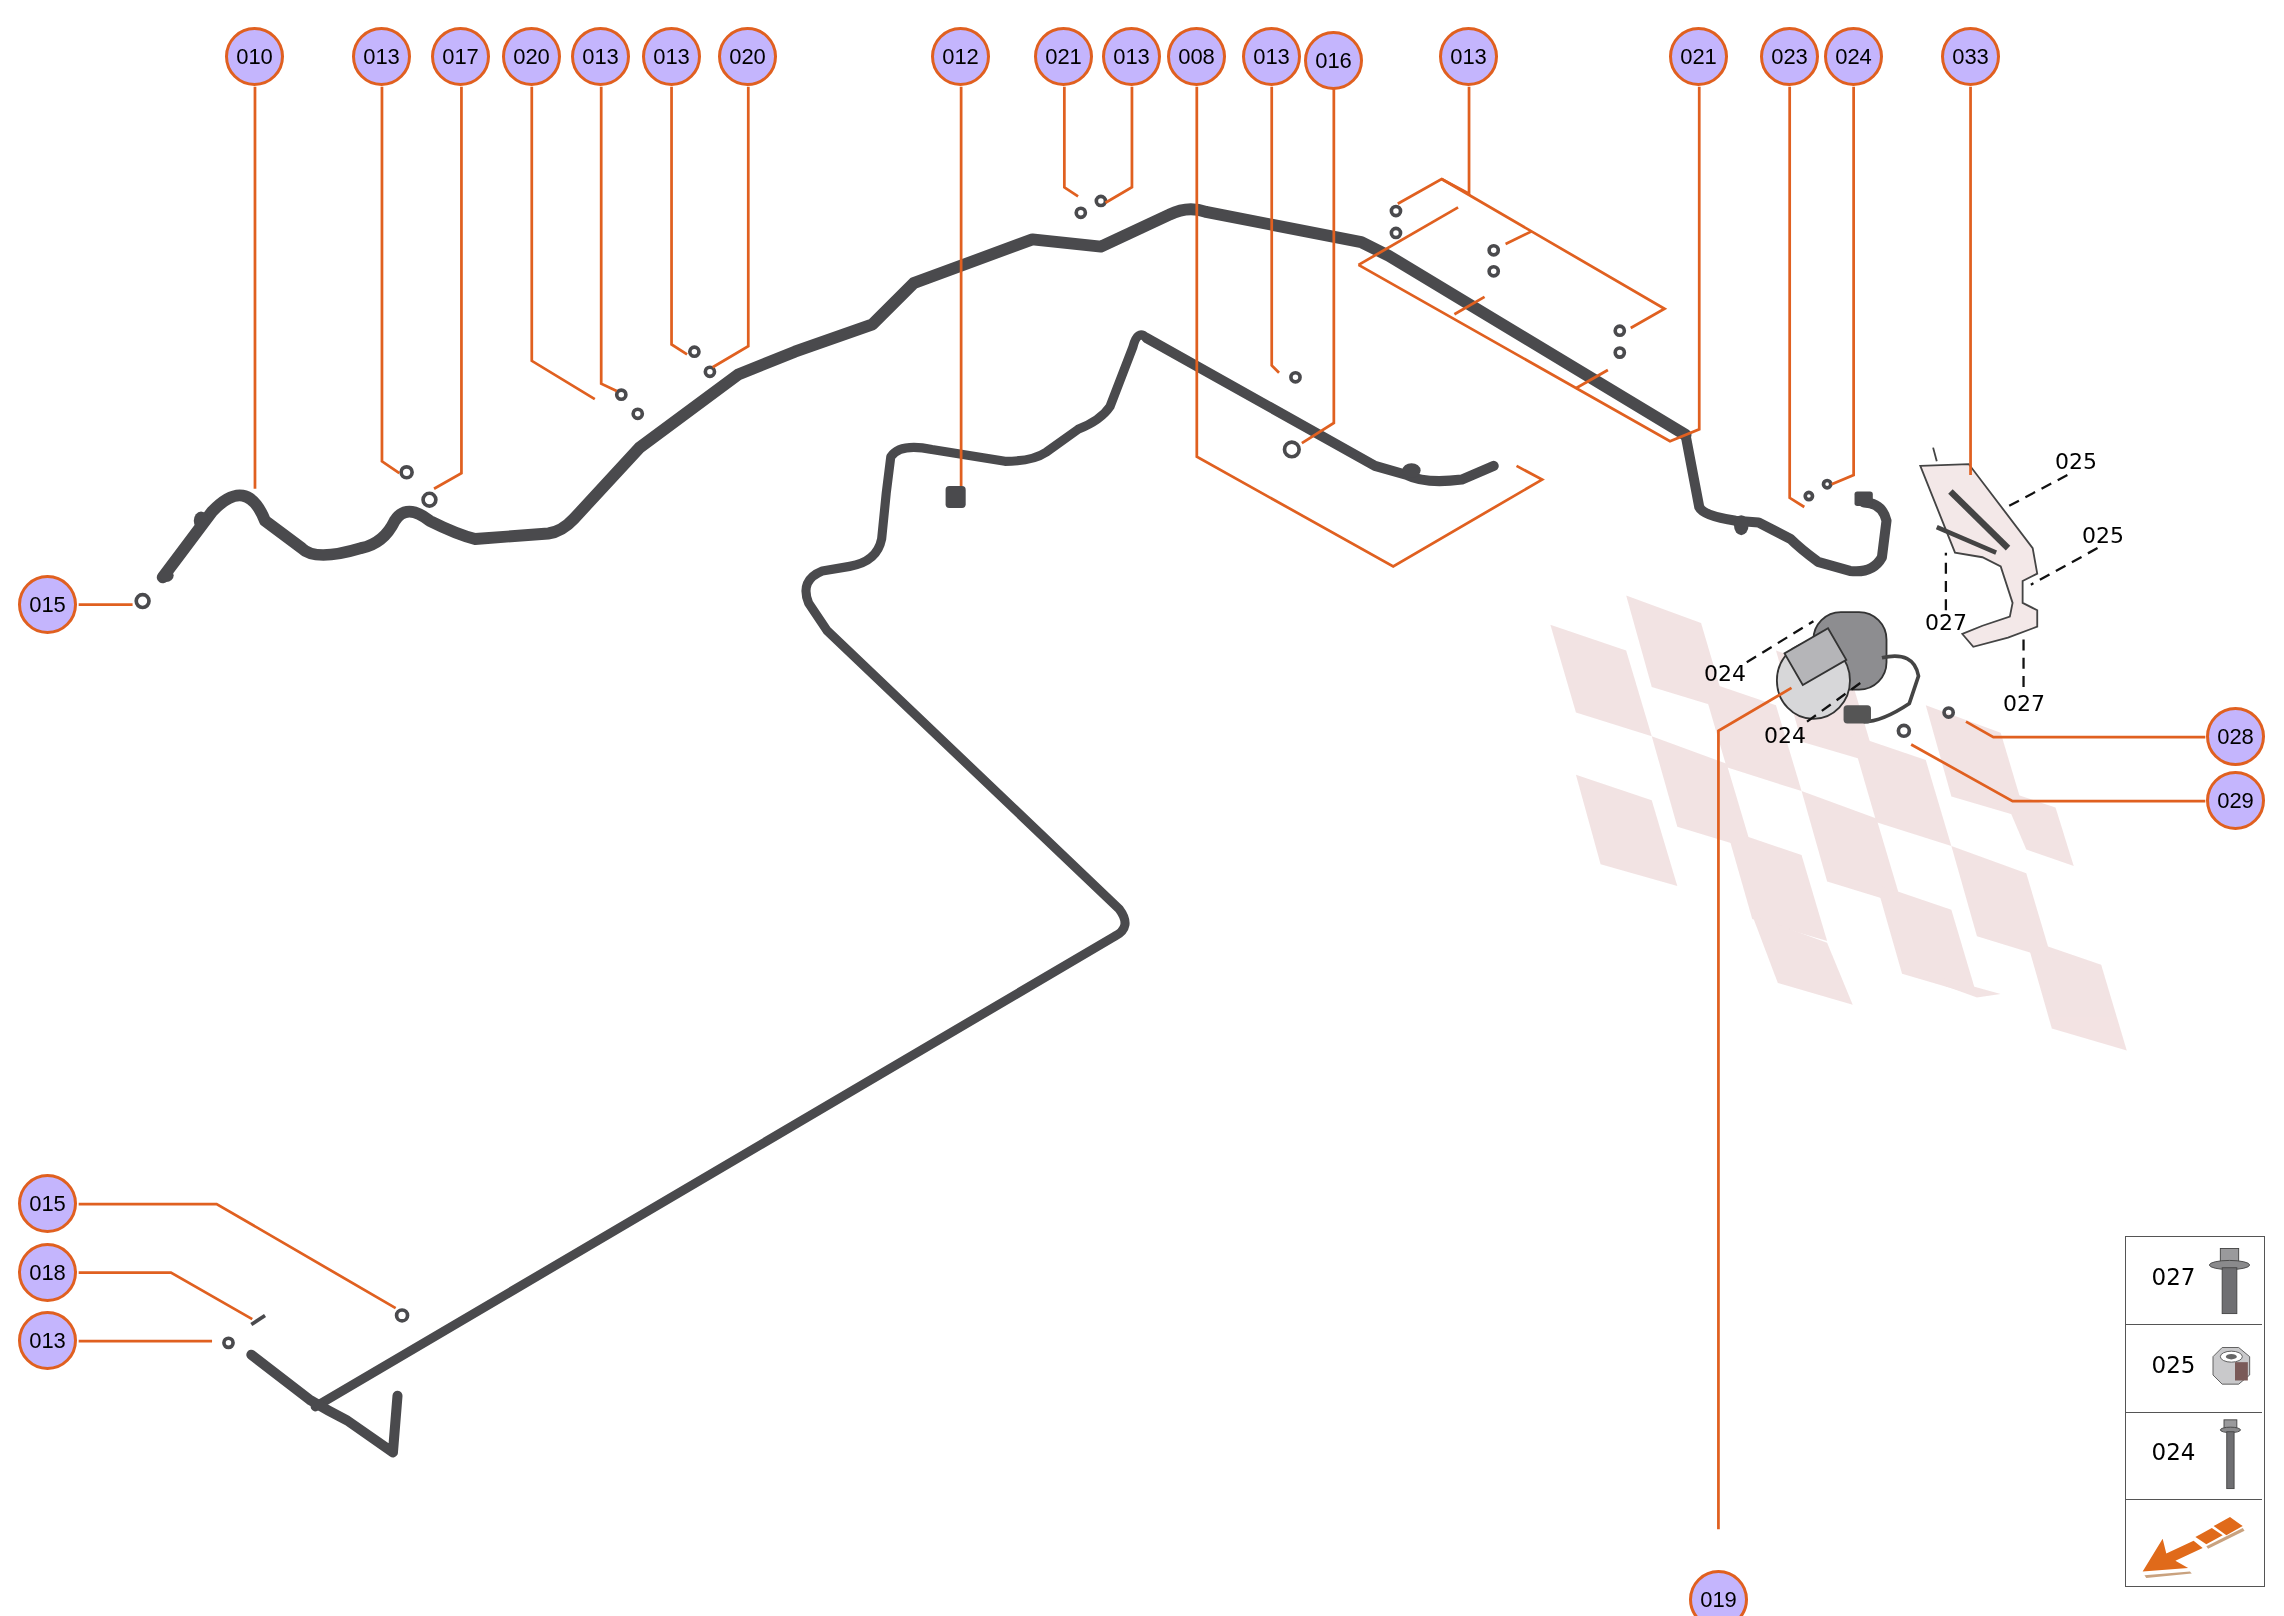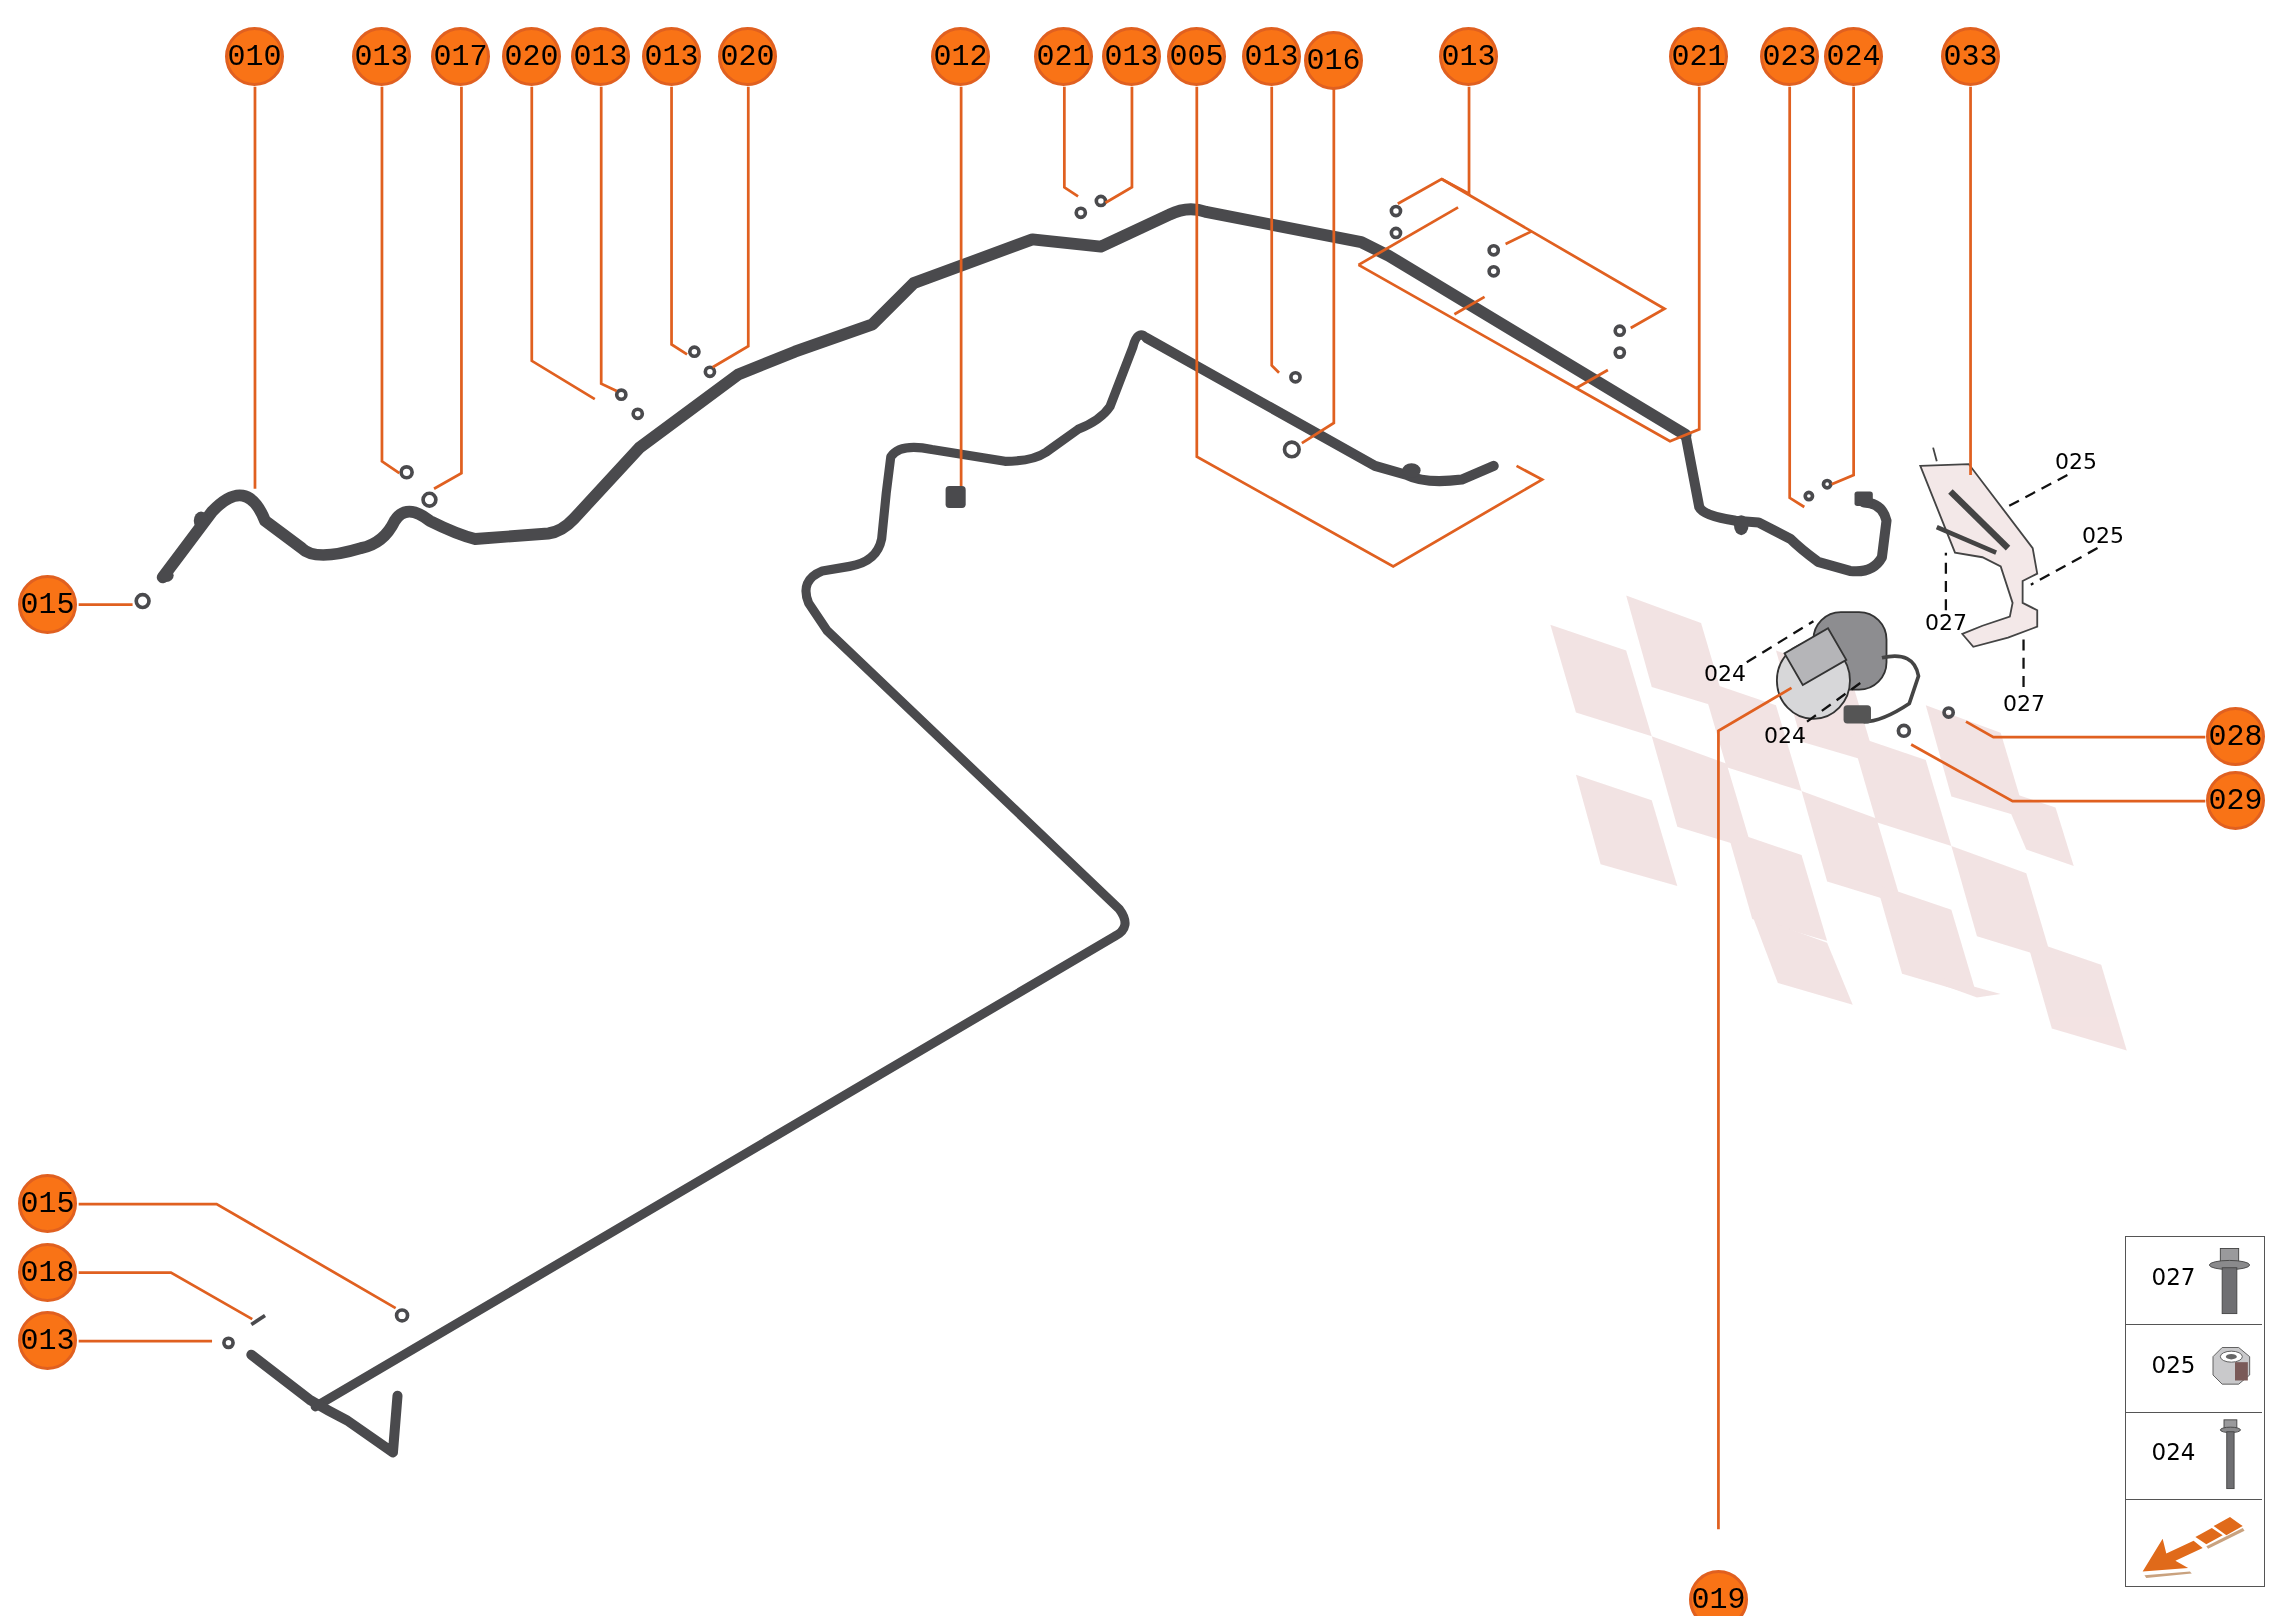--- a/index.html
+++ b/index.html
@@ -1,20 +1,20 @@
 <!DOCTYPE html>
 <html style="font-size:14.6px"><head>
 <meta charset="utf-8">
 <style>
   html, body { margin: 0; padding: 0; background: #ffffff; }
   body { width: 2284px; height: 1616px; position: relative; overflow: hidden; font-family: "DejaVu Sans", sans-serif; }
   #stage { position: absolute; left: 0; top: 0; width: 2284px; height: 1616px; }
   .wm-big { position: absolute; left: 163px; top: 576px; font-family: "Liberation Sans", sans-serif; font-weight: bold; font-size: 365px; line-height: 1; color: #f2e2e2; letter-spacing: -5.5px; }
   .wm-small { position: absolute; left: 169px; top: 923px; font-family: "Liberation Sans", sans-serif; font-weight: bold; font-size: 108px; line-height: 1; color: #f2e2e2; letter-spacing: 99px; }
-  .callout { position: absolute; width: 53px; height: 53px; border: 3.7px solid #e06020; border-radius: 50%; background: #f97316; box-sizing: content-box; display: flex; align-items: center; justify-content: center; font-family: Liberation Mono, monospace; font-size: 30px; color: #000; cursor: pointer; transform: translate(-30px, -30px); }
+  .callout { position: absolute; width: 53px; height: 53px; border: 3.7px solid #e06020; border-radius: 50%; background: #c4b5fd; box-sizing: content-box; display: flex; align-items: center; justify-content: center; font-family: Liberation Sans, sans-serif; font-size: 22px; color: #000; cursor: pointer; transform: translate(-30px, -30px); }
   .plain-label { position: absolute; font-family: "DejaVu Sans", sans-serif; font-size: 22px; color: #000; transform: translate(-50%, -50%); }
   .legend { position: absolute; left: 2125px; top: 1236px; width: 140px; height: 351px; border: 1.8px solid #555; box-sizing: border-box; background: #fff; }
   .legend-row { position: absolute; left: 0; width: 136px; height: 88px; border-bottom: 1.8px solid #555; box-sizing: border-box; }
   .legend-row:last-child { border-bottom: none; }
   .legend-num { position: absolute; left: 25.6px; top: 27.4px; font-family: "DejaVu Sans", sans-serif; font-size: 23px; color: #000; }
   .legend-icon { position: absolute; right: 5.5px; top: 5.5px; width: 55px; height: 77px; }
   svg.overlay { position: absolute; left: 0; top: 0; }
 </style>
 </head>
 <body>
@@ -161,21 +161,21 @@
   <div class="callout" style="left:255px;top:57px">010</div>
   <div class="callout" style="left:382px;top:57px">013</div>
   <div class="callout" style="left:461px;top:57px">017</div>
   <div class="callout" style="left:532px;top:57px">020</div>
   <div class="callout" style="left:601px;top:57px">013</div>
   <div class="callout" style="left:672px;top:57px">013</div>
   <div class="callout" style="left:748px;top:57px">020</div>
   <div class="callout" style="left:961px;top:57px">012</div>
   <div class="callout" style="left:1064px;top:57px">021</div>
   <div class="callout" style="left:1132px;top:57px">013</div>
-  <div class="callout" style="left:1197px;top:57px">005</div>
+  <div class="callout" style="left:1197px;top:57px">008</div>
   <div class="callout" style="left:1272px;top:57px">013</div>
   <div class="callout" style="left:1334px;top:61px">016</div>
   <div class="callout" style="left:1469px;top:57px">013</div>
   <div class="callout" style="left:1699px;top:57px">021</div>
   <div class="callout" style="left:1790px;top:57px">023</div>
   <div class="callout" style="left:1854px;top:57px">024</div>
   <div class="callout" style="left:1971px;top:57px">033</div>
 
   <div class="callout" style="left:48px;top:605px">015</div>
   <div class="callout" style="left:48px;top:1204px">015</div>

